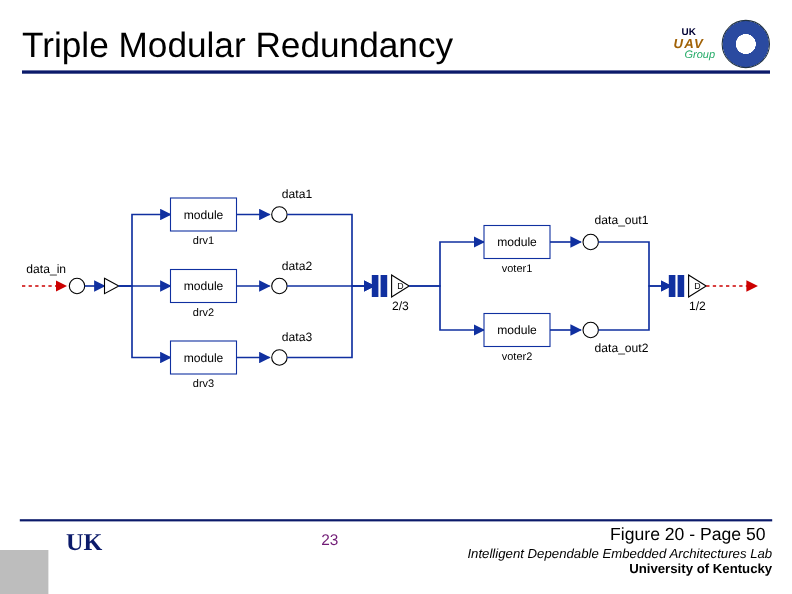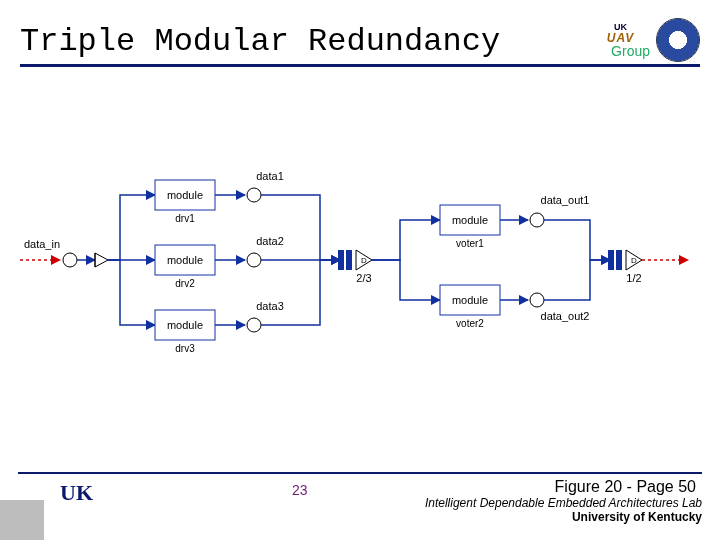--- a/index.html
+++ b/index.html
@@ -19,39 +19,38 @@
     right: 20px;
     border-bottom: 3px solid #0b1a6a;
     height: 56px;
   }
   .title-text {
     font-size: 32px;
     color: #000;
     position: absolute;
     bottom: 4px;
     left: 0;
-    font-family: Liberation Mono, monospace;
   }
   .logos {
     position: absolute;
     right: 0;
     bottom: 2px;
     display: flex;
     align-items: center;
     gap: 6px;
   }
   .logo-uav {
     font-size: 10px;
     color: #4a6;
     text-align: center;
     line-height: 1;
   }
   .logo-uav .uk { color:#003; font-weight:bold; font-size:9px; }
   .logo-uav .uav { color:#a16207; font-weight:bold; font-style:italic; font-size:12px; letter-spacing:1px;}
-  .logo-uav .grp { color:#2a6; font-size:14px;margin-left:20px;}
+  .logo-uav .grp { color:#2a6; font-style:italic; font-size:10px;margin-left:20px;}
   .logo-seal {
     width: 42px; height: 42px; border-radius: 50%;
     background: radial-gradient(circle at 50% 50%, #fff 0 30%, #2a4aa0 31% 70%, #fff 71% 73%, #2a4aa0 74% 100%);
     border:1px solid #234;
   }
   .diagram-area {
     position: absolute;
     left: 20px;
     top: 150px;
     width: 680px;

